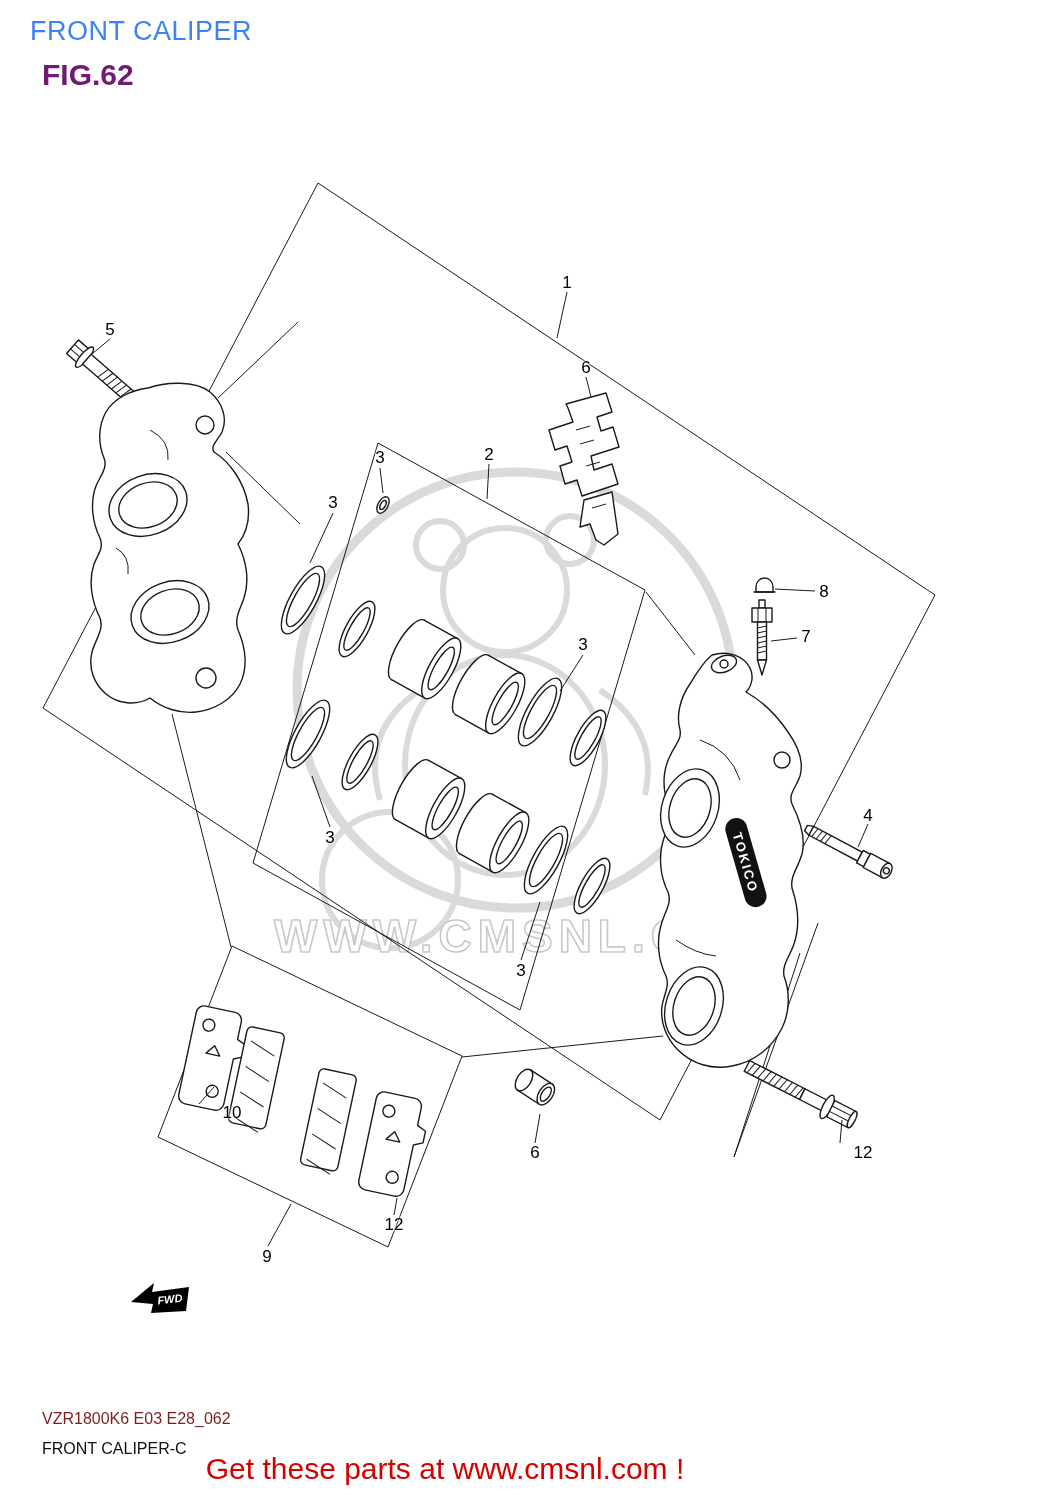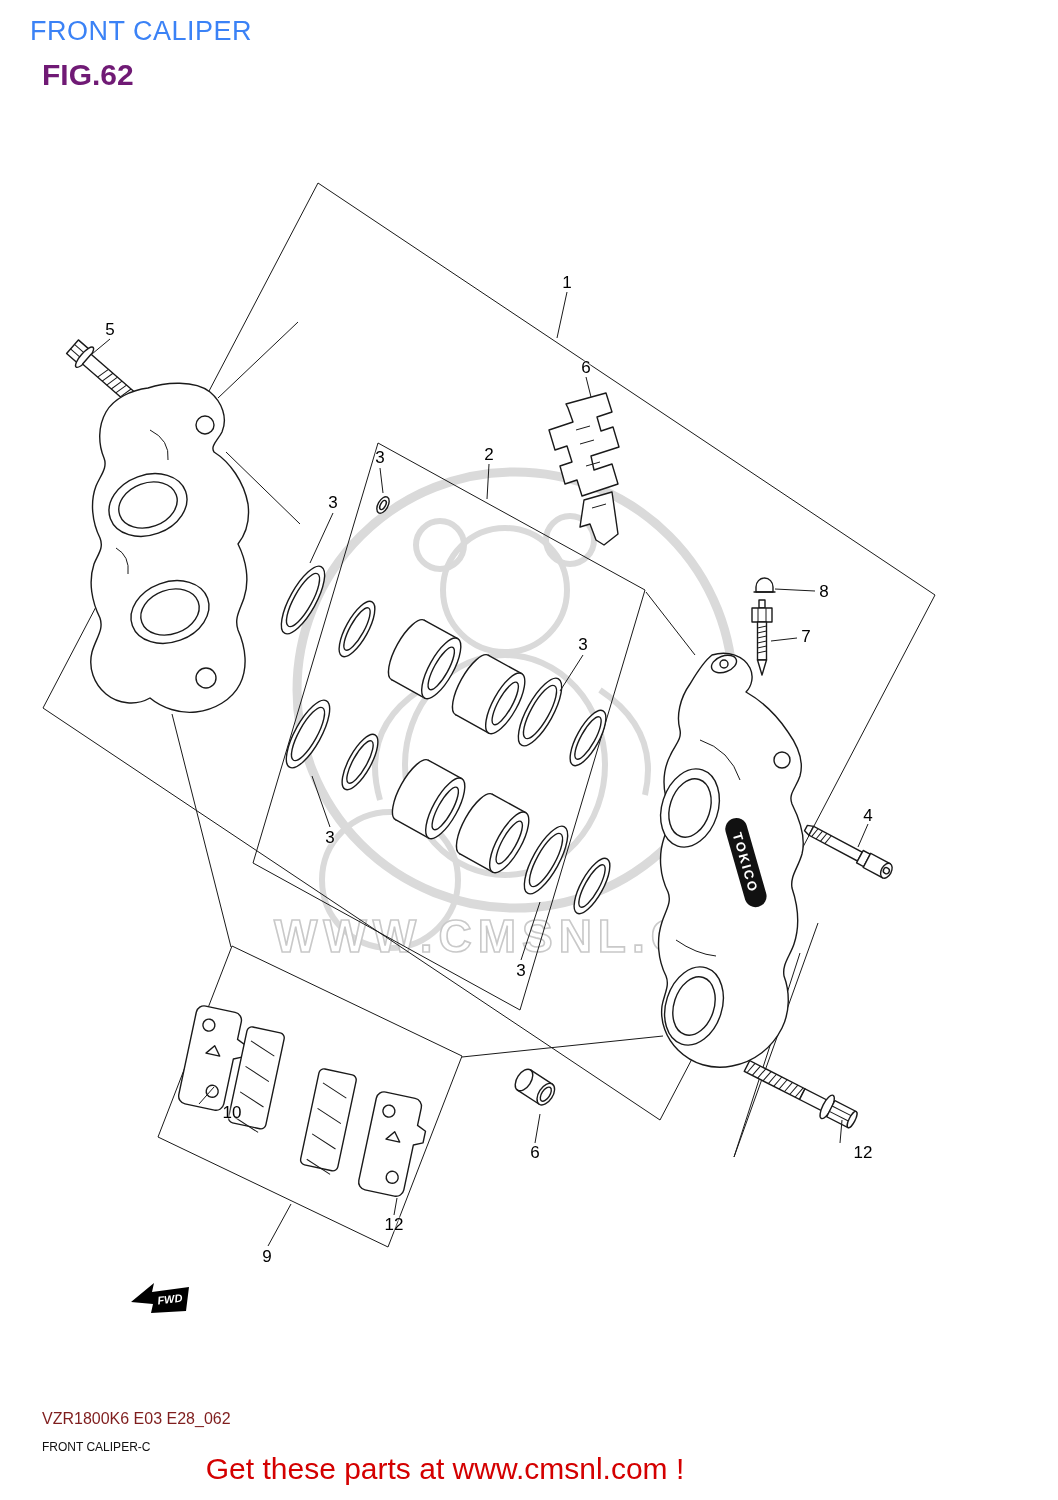--- a/index.html
+++ b/index.html
@@ -14,21 +14,21 @@
   .fig-label{
     position:absolute;left:42px;top:58px;font-size:30px;font-weight:bold;color:#701a75;
   }
   .diagram-svg{position:absolute;left:0;top:0;}
   .callout-layer{position:absolute;left:0;top:0;width:1058px;height:1500px;pointer-events:none;}
   .callout{
     position:absolute;transform:translate(-50%,-52%);
     font-size:17px;color:#000;text-shadow:0 0 3px #fff,0 0 3px #fff;
   }
   .footer-model{position:absolute;left:42px;top:1410px;font-size:16px;color:#7f1d1d;text-align:center;}
-  .footer-name{position:absolute;left:42px;top:1440px;font-size:12px;color:#111;}
+  .footer-name{position:absolute;left:42px;top:1440px;font-size:16px;color:#111;}
   .promo{
     position:absolute;left:0;top:1452px;width:890px;text-align:center;
     font-size:30px;color:#d40000;
   }
   
   .ln{fill:none;stroke:#1a1a1a;stroke-width:1.4;stroke-linejoin:round;stroke-linecap:round;}
   .wf{fill:#ffffff;stroke:#1a1a1a;stroke-width:1.4;stroke-linejoin:round;stroke-linecap:round;}
   .thin{fill:none;stroke:#1a1a1a;stroke-width:1;}
   .ldr{fill:none;stroke:#1a1a1a;stroke-width:1;}
   .wm{fill:none;stroke:#dadada;stroke-width:9;}

